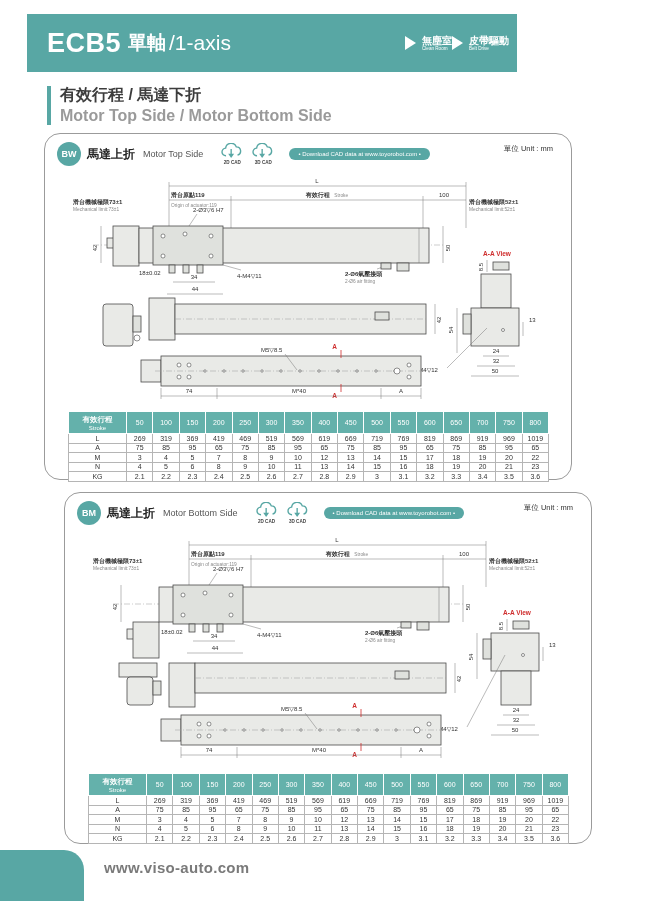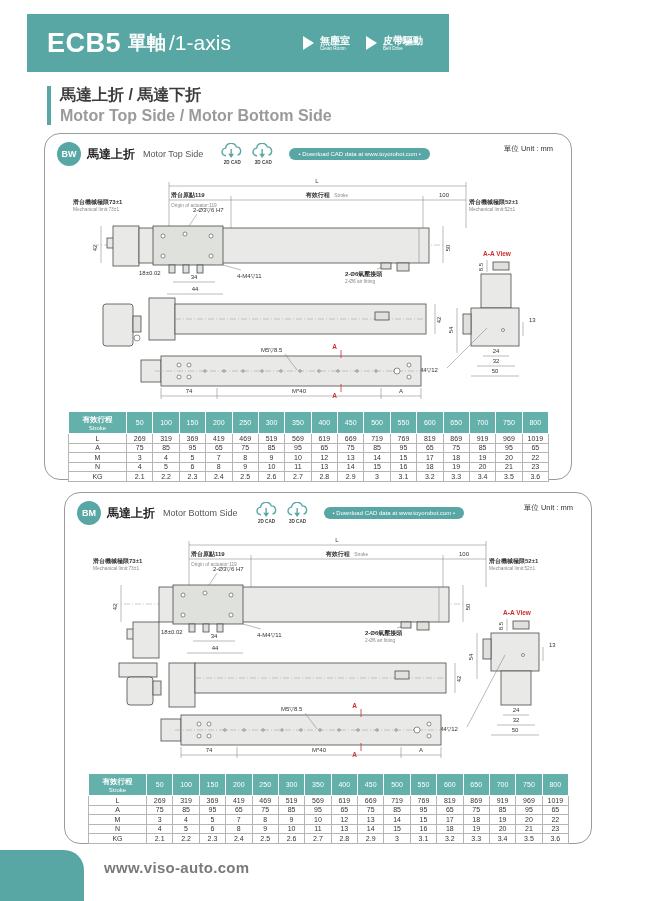--- a/index.html
+++ b/index.html
@@ -1,24 +1,24 @@
 <!DOCTYPE html>
 <html><head>
 <meta charset="utf-8">
 <style>
   html,body{margin:0;padding:0;background:#fff;font-family:"Liberation Sans",sans-serif;}
   .page{position:relative;width:650px;height:901px;background:#fff;overflow:hidden;}
 
   
-  .header{position:absolute;left:27px;top:14px;width:422px;height:58px;background:#58a7a4;
-    display:flex;align-items:center;padding:0 26px 0 20px;box-sizing:border-box;}
+  .header{position:absolute;left:27px;top:14px;width:490px;height:58px;background:#58a7a4;
+    display:flex;align-items:center;padding:0 8px 0 20px;box-sizing:border-box;}
   .h-model{font-size:27px;font-weight:bold;color:#fff;letter-spacing:.5px;}
   .h-zh{font-size:19px;font-weight:bold;color:#fff;margin-left:7px;}
   .h-axis{font-size:21px;color:#fff;margin-left:3px;font-weight:normal;}
-  .features{display:flex;margin-left:auto;gap:16px;}
+  .features{display:flex;margin-left:auto;}
   .feature{display:flex;align-items:center;gap:6px;}
   .tri{width:0;height:0;border-left:11px solid #fff;border-top:7px solid transparent;border-bottom:7px solid transparent;}
   .f-zh{font-size:10px;color:#fff;font-weight:bold;line-height:1.15;}
   .f-en{font-size:4.6px;color:#fff;}
 
   
   .section{position:absolute;left:47px;top:86px;border-left:4px solid #58a7a4;padding-left:9px;}
   .s-zh{font-size:16px;font-weight:bold;color:#3c3c3c;line-height:1.1;}
   .s-en{font-size:16px;color:#9a9a9a;font-weight:bold;margin-top:3px;}
 
@@ -86,21 +86,21 @@
         <span class="tri"></span>
         <span>
           <div class="f-zh">皮帶驅動</div>
           <div class="f-en">Belt Drive</div>
         </span>
       </div>
     </div>
   </div>
 
   <div class="section">
-    <div class="s-zh">馬達上折 / 馬達下折</div>
+    <div class="s-zh">有效行程 / 馬達下折</div>
     <div class="s-en">Motor Top Side / Motor Bottom Side</div>
   </div>
 
   <div class="panel p1">
     <div class="phead">
       <div class="badge">BW</div>
       <span class="ptitle-zh">馬達上折</span>
       <span class="ptitle-en">Motor Top Side</span>
       <div class="cadicons">
         <div class="cad">

